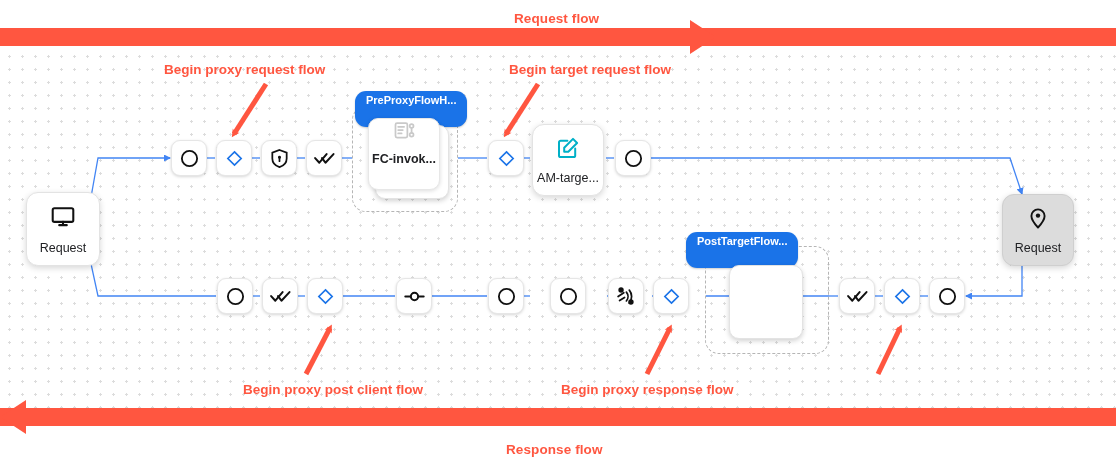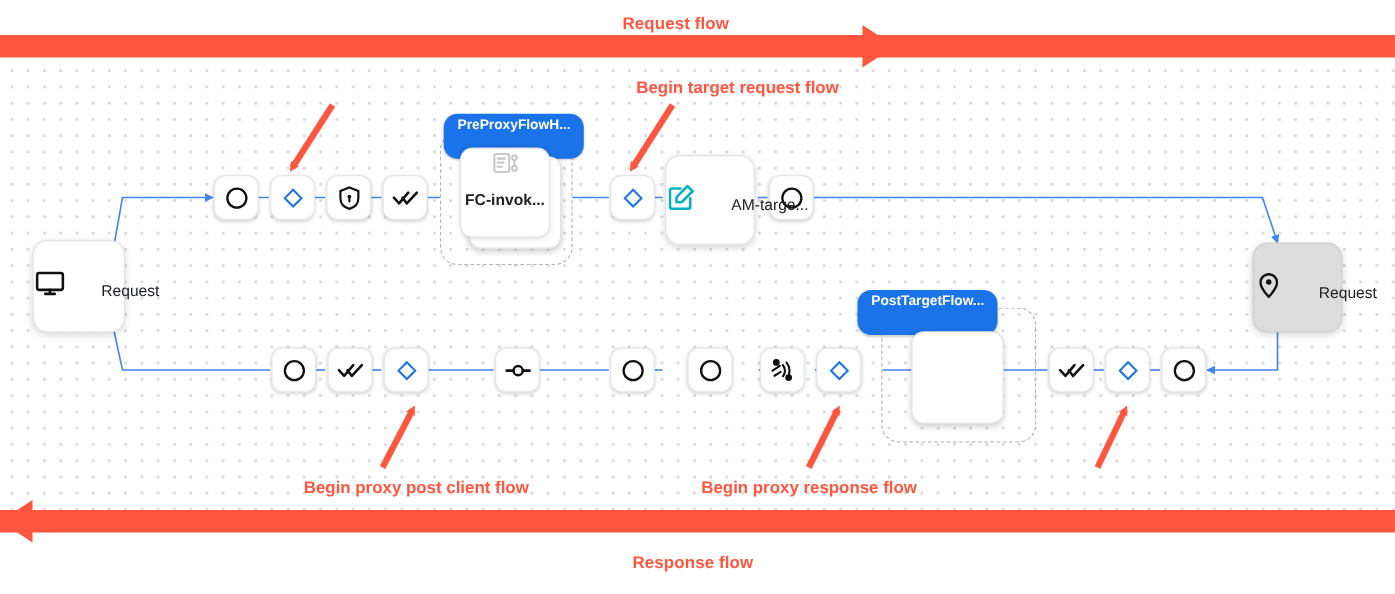--- a/index.html
+++ b/index.html
@@ -27,21 +27,21 @@
   }
   #band-bot-head{
     left:0px;top:400px;
     border-top:17px solid transparent;border-bottom:17px solid transparent;
     border-right:26px solid #ff5640;
   }
   .band-label{
     position:absolute;color:#ff5640;font-weight:bold;font-size:13.5px;
     letter-spacing:.1px;white-space:nowrap;
   }
-  #lbl-request{left:498px;top:11px;}
+  #lbl-request{left:514px;top:11px;}
   #lbl-response{left:506px;top:442px;}
 
   
   .callout{
     position:absolute;color:#ff5640;font-weight:bold;font-size:13.5px;
     white-space:nowrap;
   }
   #co-1{left:164px;top:62px;}
   #co-2{left:509px;top:62px;}
   #co-3{left:199px;top:382px;padding-left:44px;}
@@ -61,23 +61,22 @@
     background:#fff;border:1px solid #e6e6e6;
     box-shadow:0 1px 3px rgba(0,0,0,.16);
     display:flex;align-items:center;justify-content:center;
     box-sizing:border-box;
   }
   .ico svg{display:block;}
 
   .bigbox{
     position:absolute;border-radius:12px;background:#fff;
     border:1px solid #e3e3e3;box-shadow:0 2px 6px rgba(0,0,0,.16);
-    display:flex;flex-direction:row;align-items:center;justify-content:flex-start;
+    display:flex;flex-direction:column;align-items:center;justify-content:center;
     box-sizing:border-box;
-    gap:28px;
   }
   .bigbox .cap{font-size:12.5px;color:#202124;margin-top:7px;white-space:nowrap;}
   .bigbox.gray{background:#dcdcdc;border-color:#cfcfcf;}
 
   
   .stack{position:absolute;}
   .stack .sheet{
     position:absolute;left:7px;top:7px;width:72px;height:72px;border-radius:10px;
     background:#fff;border:1px solid #e3e3e3;box-shadow:0 2px 5px rgba(0,0,0,.18);
   }
@@ -338,20 +337,21 @@
   </div>
 
   <div class="band" id="band-top"></div>
   <div class="band-arrow" id="band-top-head"></div>
   <div class="band-label" id="lbl-request">Request flow</div>
 
   <div class="band" id="band-bot"></div>
   <div class="band-arrow" id="band-bot-head"></div>
   <div class="band-label" id="lbl-response">Response flow</div>
 
+  <div class="callout" id="co-1">Begin proxy request flow</div>
   <div class="callout" id="co-2">Begin target request flow</div>
   <div class="callout" id="co-3">Begin proxy post client flow</div>
   <div class="callout" id="co-4">Begin proxy response flow</div>
 
   <div class="arrowline" style="left:0;top:0;width:1116px;height:475px;">
     <svg width="1116" height="475" viewBox="0 0 1116 475">
       <defs>
         <marker id="rah" markerWidth="9" markerHeight="9" refX="4.5" refY="4.5" orient="auto" markerUnits="userSpaceOnUse">
           <path d="M0.5,0.5 L8.5,4.5 L0.5,8.5 L2.6,4.5 z" fill="#ff5640"></path>
         </marker>

